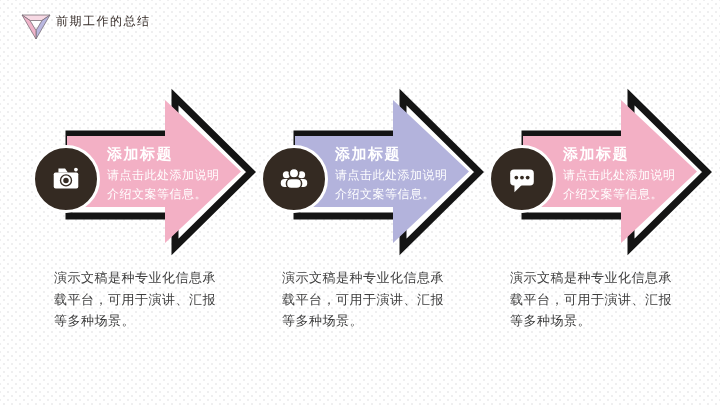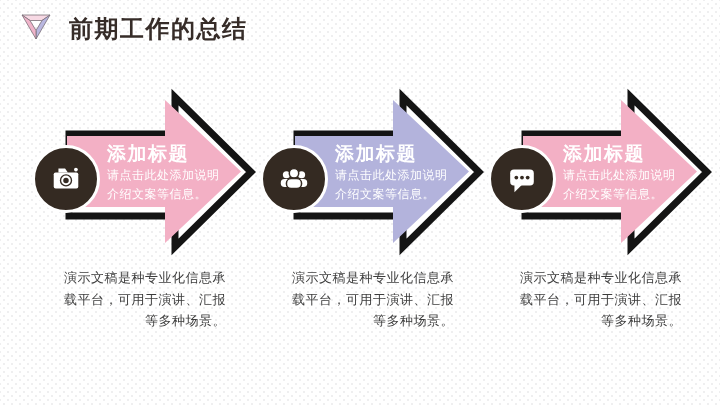--- a/index.html
+++ b/index.html
@@ -15,49 +15,49 @@
       radial-gradient(circle,#efeff0 1px,transparent 1.4px),
       radial-gradient(circle,#efeff0 1px,transparent 1.4px);
     background-size:8px 8px,8px 8px;
     background-position:0 0,4px 4px;
     overflow:hidden;
   }
 
   
   .logo{position:absolute;left:20px;top:11px;width:32px;height:30px;}
   .page-title{
-    position:absolute;left:69px;top:13px;
-    font-size:24px;font-weight:700;color:#362c28;
+    position:absolute;left:56px;top:13px;
+    font-size:12px;font-weight:400;color:#362c28;
     letter-spacing:1.5px;
   }
 
   
   .unit{position:absolute;top:90px;width:230px;height:165px;}
   .unit svg.arrow{position:absolute;left:0;top:0;overflow:visible;}
   .circle{
     position:absolute;left:7px;top:55px;
     width:62px;height:62px;border-radius:50%;
     background:#342a22;border:3px solid #ffffff;
     display:flex;align-items:center;justify-content:center;
   }
   .step-text{position:absolute;left:82px;top:52px;width:145px;}
   .step-title{
-    font-size:19px;font-weight:800;color:#ffffff;
+    font-size:15px;font-weight:800;color:#ffffff;
     letter-spacing:1.5px;line-height:24px;
   }
   .step-desc{
     font-size:12px;color:#ffffff;
     line-height:19px;letter-spacing:0.5px;
   }
 
   
   .caption{
     position:absolute;top:267px;width:172px;
     font-size:13px;line-height:21.5px;color:#3c3c3c;
-    text-align:right;letter-spacing:0.5px;
+    text-align:left;letter-spacing:0.5px;
   }
   .u1{left:25px}.u2{left:253px}.u3{left:481px}
   .c1{left:54px}.c2{left:282px}.c3{left:510px}
 </style>
 </head>
 <body>
 
 <div class="slide">
 
   <svg class="logo" viewBox="0 0 32 30">

